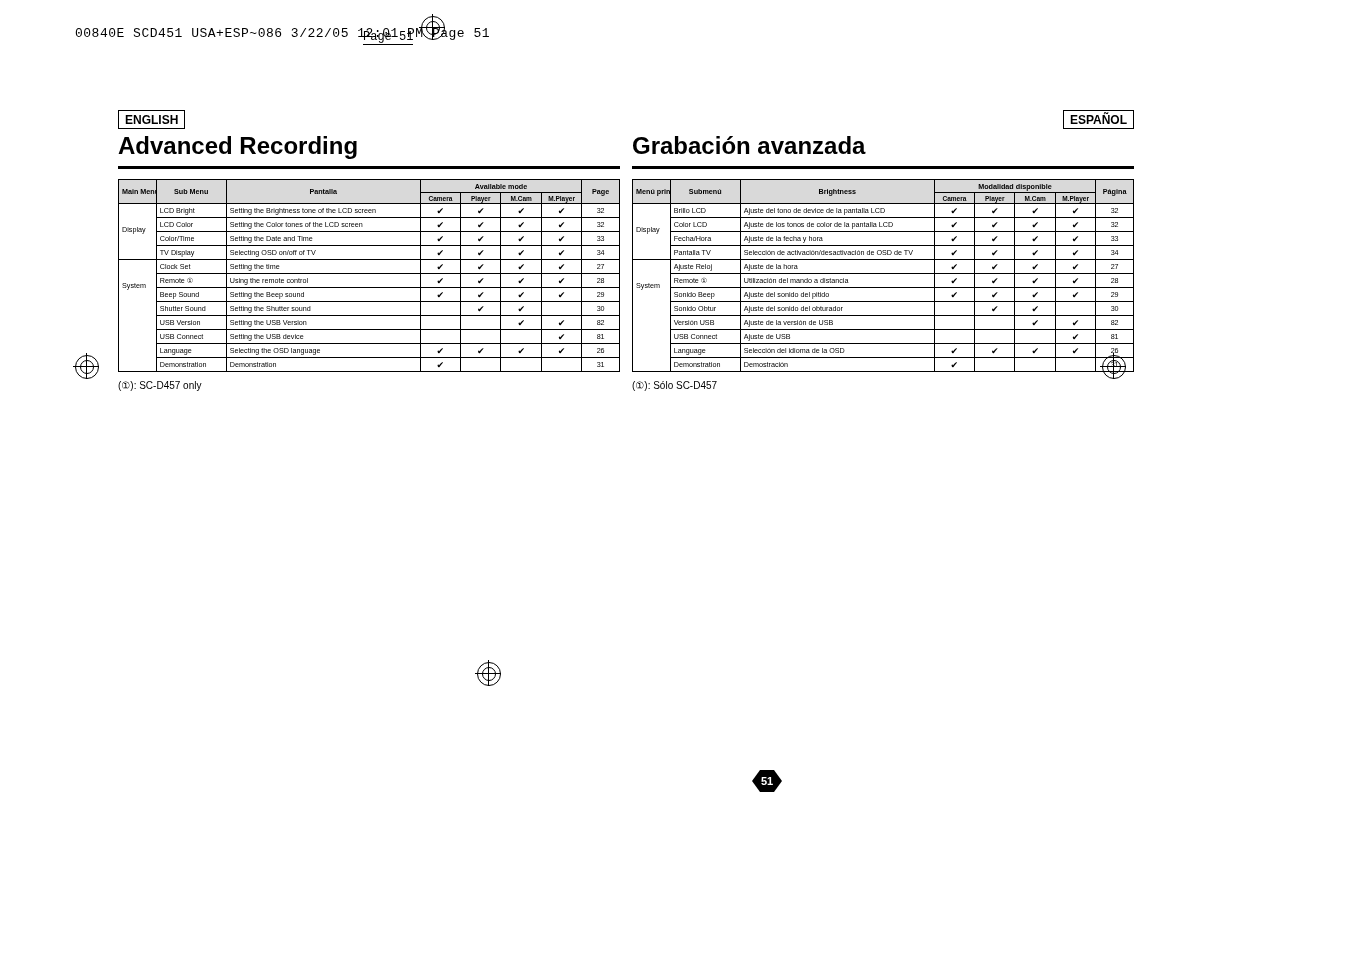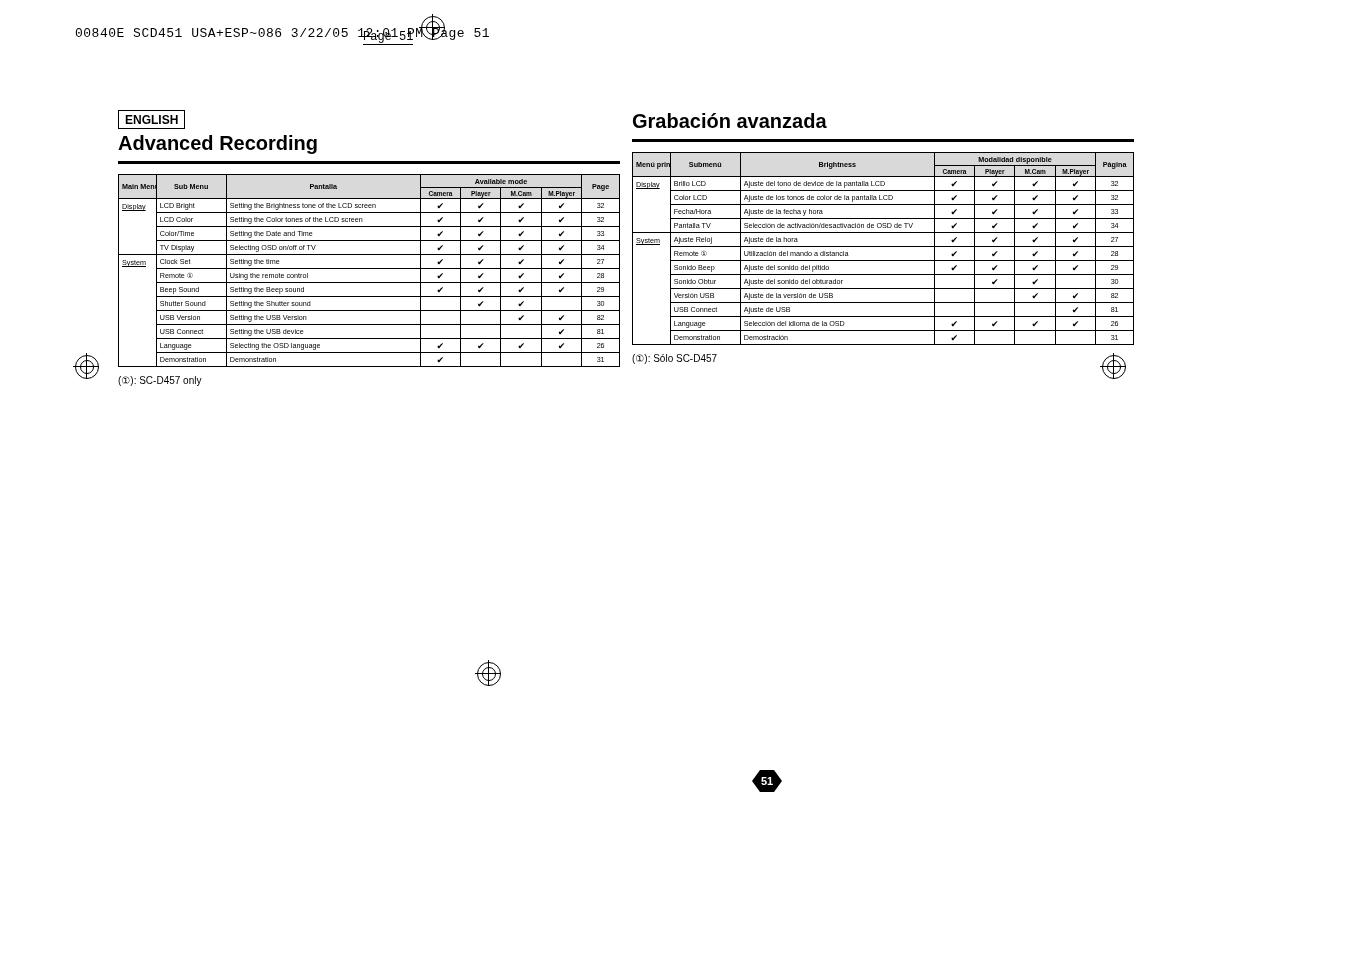--- a/index.html
+++ b/index.html
@@ -89,21 +89,21 @@
   .lang-box {
     border: 1px solid #000;
     padding: 2px 6px 1px;
     font-weight: bold;
     font-size: 12px;
     display: inline-block;
     margin-bottom: 3px;
   }
   .col-right .lang-row { text-align: right; }
   .section-title {
-    font-size: 20px;
+    font-size: 24px;
     font-weight: bold;
     margin-bottom: 6px;
   }
   .hr-thick { border-top: 3px solid #000; margin-bottom: 10px; }
   table {
     border-collapse: collapse;
     width: 100%;
     font-size: 7.2px;
     table-layout: fixed;
   }
@@ -112,21 +112,21 @@
     padding: 1.5px 3px;
     text-align: left;
     vertical-align: middle;
     overflow: hidden;
     white-space: nowrap;
   }
   th { background: #d9d9d9; font-weight: bold; text-align: center; }
   th.mode-head { font-size: 6.5px; }
   td.check { text-align: center; font-size: 9px; }
   td.page-cell { text-align: center; }
-  td.main-cell { vertical-align: top; padding-top: 3px; text-decoration: underline; }
+  td.main-cell { vertical-align: top; padding-top: 21px; }
   .note { font-size: 10px; margin-top: 8px; }
   .page-badge {
     position: absolute;
     top: 774px;
     left: 752px;
     width: 30px;
     height: 14px;
     display: flex;
     align-items: center;
     justify-content: flex-start;
@@ -314,20 +314,21 @@
             <td class="page-cell">31</td>
           </tr>
         </tbody>
     </table>
     <div class="note">
       <span>(①): </span><span>SC-D457 only</span>
     </div>
   </div>
 
   <div class="column col-right">
+    <div class="lang-row"><span class="lang-box">ESPAÑOL</span></div>
     <div class="section-title">Grabación avanzada</div>
     <div class="hr-thick"></div>
     <table>
       <colgroup>
         <col class="col-main">
           <col class="col-sub">
           <col class="col-func">
         <col class="col-mode">
           <col class="col-mode">
           <col class="col-mode">

